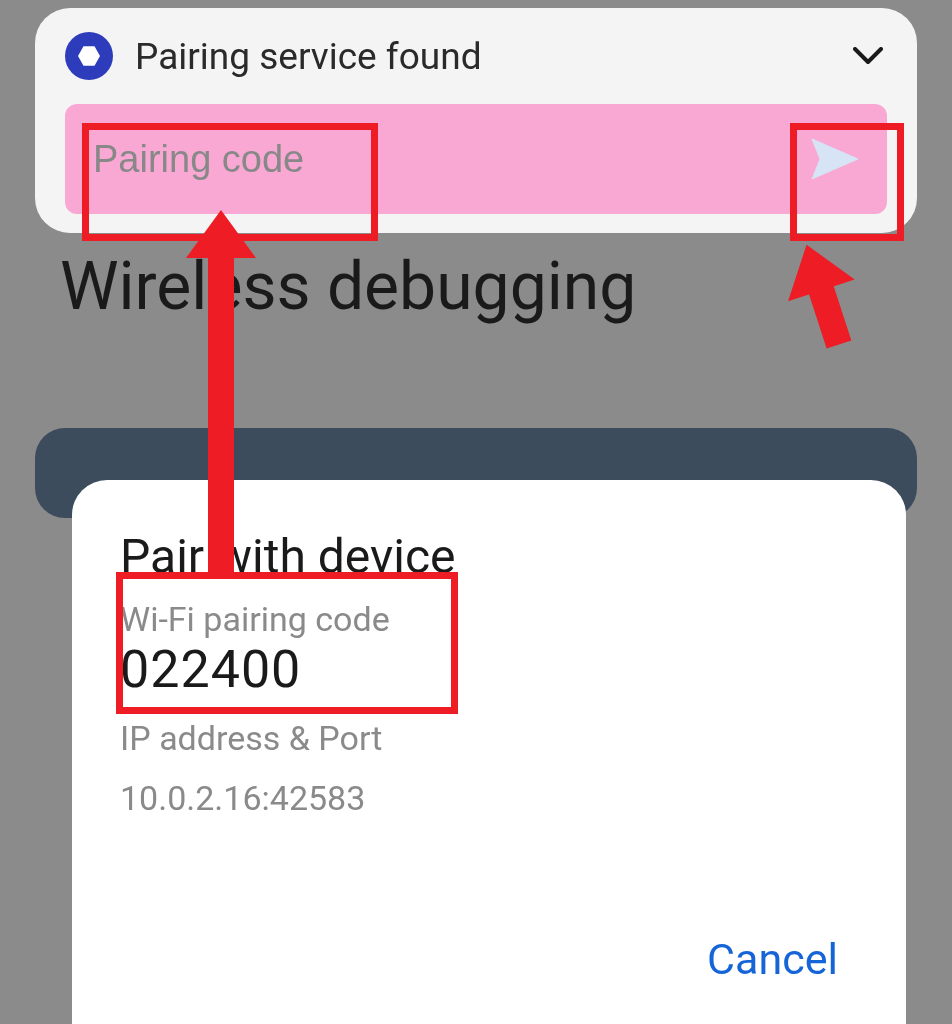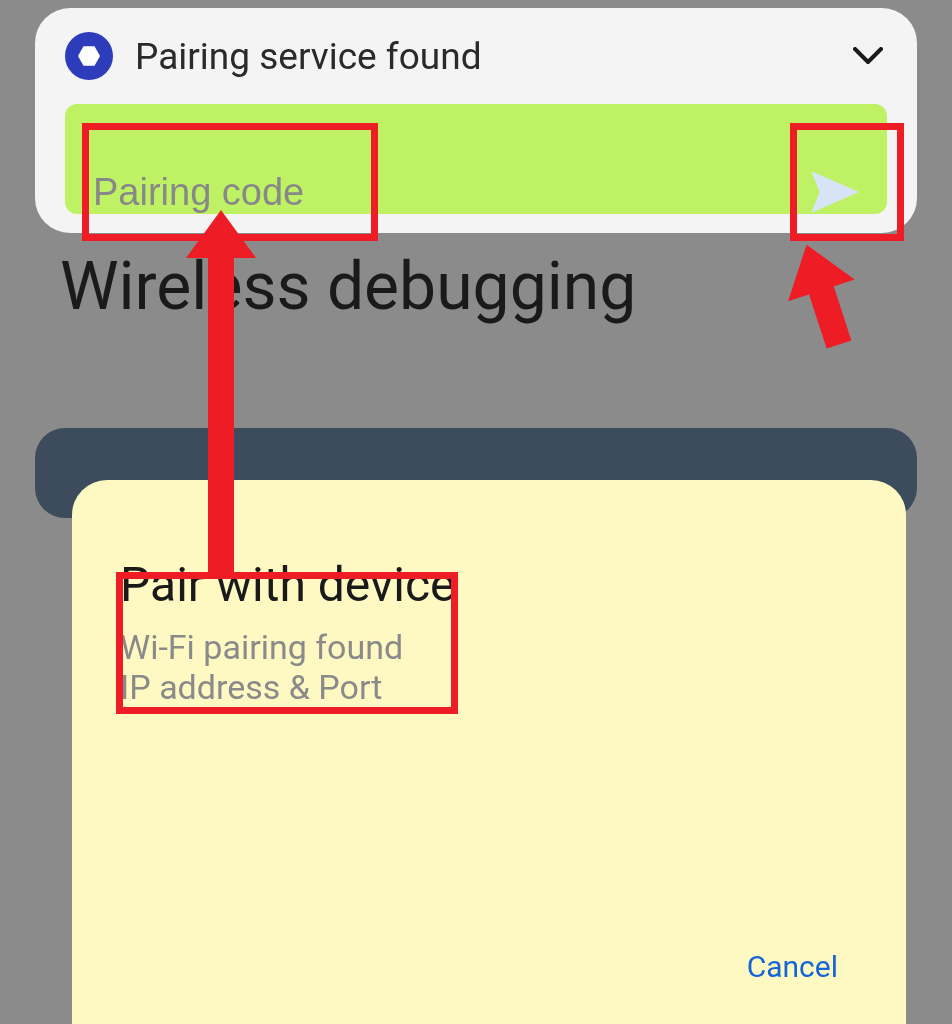--- a/index.html
+++ b/index.html
@@ -90,23 +90,23 @@
       width: 38px;
       height: 38px;
       display: flex;
       align-items: center;
       justify-content: center;
       cursor: pointer;
     }
     
     .input-row {
       display: flex;
-      align-items: flex-end;
+      align-items: center;
       gap: 8px;
-      background: #bef264;
+      background: #f9a8d4;
       border-radius: 12px;
       height: 110px;
     }
     
     .input-field {
       flex: 1;
       border: none;
       background: transparent;
       font-size: 38px;
       padding: 0 28px;
@@ -123,24 +123,24 @@
       cursor: pointer;
     }
     
     
     .dialog {
       position: absolute;
       top: 480px;
       left: 72px;
       right: 46px;
       bottom: 0;
-      background: #fef9c3;
+      background: #ffffff;
       border-radius: 35px 35px 0 0;
       z-index: 10;
-      padding: 76px 48px 30px 48px;
+      padding: 48px 48px 30px 48px;
       display: flex;
       flex-direction: column;
     }
     
     .dialog-title {
       font-size: 48px;
       color: #1a1a1a;
       margin-bottom: 14px;
     }
     
@@ -168,21 +168,21 @@
     }
     
     .dialog-actions {
       margin-top: auto;
       display: flex;
       justify-content: flex-end;
       padding-top: 40px;
     }
     
     .cancel-btn {
-      font-size: 30px;
+      font-size: 43px;
       color: #1565d8;
       cursor: pointer;
       padding: 10px 20px;
     }
     
     
     .highlight {
       position: absolute;
       border: 7px solid #ee1c25;
       z-index: 20;
@@ -269,22 +269,24 @@
     <div class="send-btn">
       <svg width="50" height="44" viewBox="0 0 50 44">
         <path d="M2 2 L48 22 L2 42 L10 22 Z" fill="#d6e4f5" stroke="#d6e4f5"></path>
       </svg>
     </div>
   </div>
 </div>
 
 <div class="dialog">
   <div class="dialog-title">Pair with device</div>
-  <div class="dialog-label">Wi-Fi pairing found</div>
+  <div class="dialog-label">Wi-Fi pairing code</div>
+  <div class="dialog-code">022400</div>
   <div class="dialog-ip-label">IP address &amp; Port</div>
+  <div class="dialog-ip">10.0.2.16:42583</div>
   <div class="dialog-actions">
     <div class="cancel-btn">Cancel</div>
   </div>
 </div>
 
 <div class="highlight h1"></div>
 <div class="highlight h2"></div>
 <div class="highlight h3"></div>
 <div class="arrow arrow-up-long"></div>
 <div class="arrow arrow-up-short"></div>

